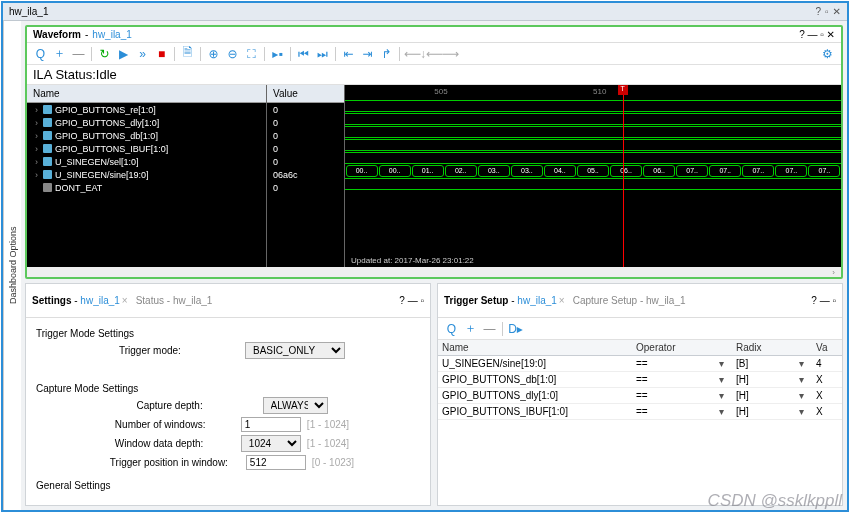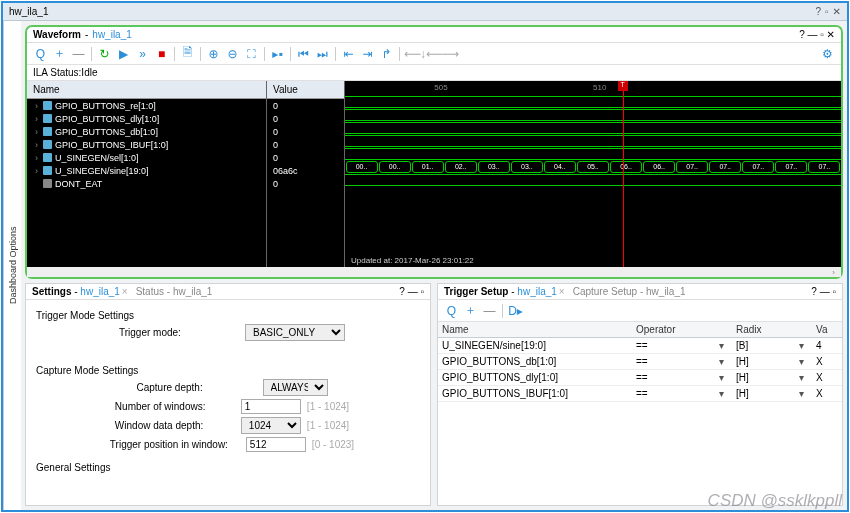--- a/index.html
+++ b/index.html
@@ -4,29 +4,29 @@
 <style>
   * { box-sizing: border-box; margin: 0; padding: 0; }
   body { font-family: Arial, sans-serif; font-size: 10px; background: #fff; }
   .outer-window { border: 2px solid #2c8ed8; width: 848px; height: 511px; margin: 1px; display: flex; flex-direction: column; }
   .title-bar { background: #e4eaf1; border-bottom: 1px solid #c0c8d0; padding: 3px 6px; display: flex; align-items: center; justify-content: space-between; font-size: 10px; }
   .title-bar .ctrls { display: flex; gap: 4px; align-items: center; }
   .title-bar .ctrls span { cursor: pointer; color: #555; }
   .main-area { flex: 1; display: flex; background: #f0f2f4; overflow: hidden; }
   .side-tab { width: 18px; background: #fff; border-right: 1px solid #ccc; display: flex; align-items: center; justify-content: center; writing-mode: vertical-rl; transform: rotate(180deg); font-size: 9px; color: #333; }
   .content { flex: 1; display: flex; flex-direction: column; padding: 4px; gap: 4px; overflow: hidden; }
-  .waveform-panel { border: 2px solid #5cc85c; border-radius: 7px; background: #fff; display: flex; flex-direction: column; height: 254px; }
+  .waveform-panel { border: 2px solid #5cc85c; border-radius: 2px; background: #fff; display: flex; flex-direction: column; height: 254px; }
   .panel-head { display: flex; justify-content: space-between; align-items: center; padding: 2px 6px; font-size: 10px; border-bottom: 1px solid #ddd; }
   .panel-head .t { display: flex; gap: 4px; align-items: center; }
   .blue-link { color: #2c8ed8; }
   .gray-link { color: #888; }
   .toolbar { display: flex; align-items: center; gap: 4px; padding: 3px 6px; border-bottom: 1px solid #e0e0e0; font-size: 12px; color: #2c8ed8; }
   .toolbar .sep { width: 1px; height: 14px; background: #ccc; margin: 0 1px; }
   .toolbar .btn { width: 15px; height: 15px; display: flex; align-items: center; justify-content: center; cursor: pointer; }
-  .status-row { padding: 2px 6px; font-size: 10px; border-bottom: 1px solid #e0e0e0; }
+  .status-row { padding: 2px 6px; font-size: 13px; border-bottom: 1px solid #e0e0e0; }
   .wave-body { flex: 1; display: flex; overflow: hidden; }
   .name-col, .val-col { background: #000; color: #fff; font-size: 9px; border-right: 1px solid #666; display: flex; flex-direction: column; }
   .name-col { width: 240px; }
   .val-col { width: 78px; }
   .col-head { background: #e4eaf1; color: #000; padding: 3px 6px; border-bottom: 1px solid #999; font-size: 10px; }
   .col-body { flex: 1; overflow: hidden; }
   .sig-row { padding: 1px 6px; display: flex; align-items: center; gap: 3px; height: 13px; white-space: nowrap; }
   .sig-row .exp { color: #888; width: 7px; text-align: center; }
   .sig-row .ico { width: 9px; height: 9px; background: #59b0d8; border-radius: 1px; }
   .sig-row .ico.g { background: #888; }
@@ -38,21 +38,21 @@
   .tline { position: absolute; left: 0; right: 0; height: 12px; }
   .tline::before, .tline::after { content: ''; position: absolute; left: 0; right: 0; height: 1px; background: #0c0; }
   .tline::before { top: 0; }
   .tline::after { bottom: 0; }
   .bus-line { position: absolute; left: 0; right: 0; height: 12px; display: flex; }
   .bus-cell { flex: 1; border: 1px solid #0c0; border-radius: 3px; margin: 0 0.5px; font-size: 7px; color: #fff; text-align: center; line-height: 10px; overflow: hidden; }
   .wave-footer { position: absolute; bottom: 2px; left: 6px; font-size: 8px; color: #ccc; }
   .scroll-footer { height: 10px; background: #efefef; display: flex; justify-content: flex-end; align-items: center; }
   .bottom-row { flex: 1; display: flex; gap: 6px; overflow: hidden; }
   .sub-panel { flex: 1; background: #fff; border: 1px solid #d0d4d8; display: flex; flex-direction: column; overflow: hidden; }
-  .sub-head { display: flex; align-items: center; padding: 2px 6px; font-size: 10px; border-bottom: 1px solid #ddd; }
+  .sub-head { display: flex; align-items: center; padding: 11px 6px; font-size: 10px; border-bottom: 1px solid #ddd; }
   .sub-head .tab { margin-right: 8px; }
   .sub-head .x { color: #aaa; margin-left: 2px; cursor: pointer; }
   .sub-head .spacer { flex: 1; }
   .sub-body { flex: 1; padding: 6px 10px; overflow-y: auto; font-size: 10px; }
   .sub-body h6 { font-size: 10px; font-weight: normal; margin: 4px 0 3px; }
   .form-row { display: flex; align-items: center; margin: 3px 0 3px 8px; gap: 6px; justify-content: center; }
   .form-row label { width: 120px; }
   .form-row select, .form-row input { font-size: 10px; padding: 1px 3px; border: 1px solid #aaa; }
   .hint { color: #aaa; }
   .trig-table { width: 100%; border-collapse: collapse; font-size: 10px; }

